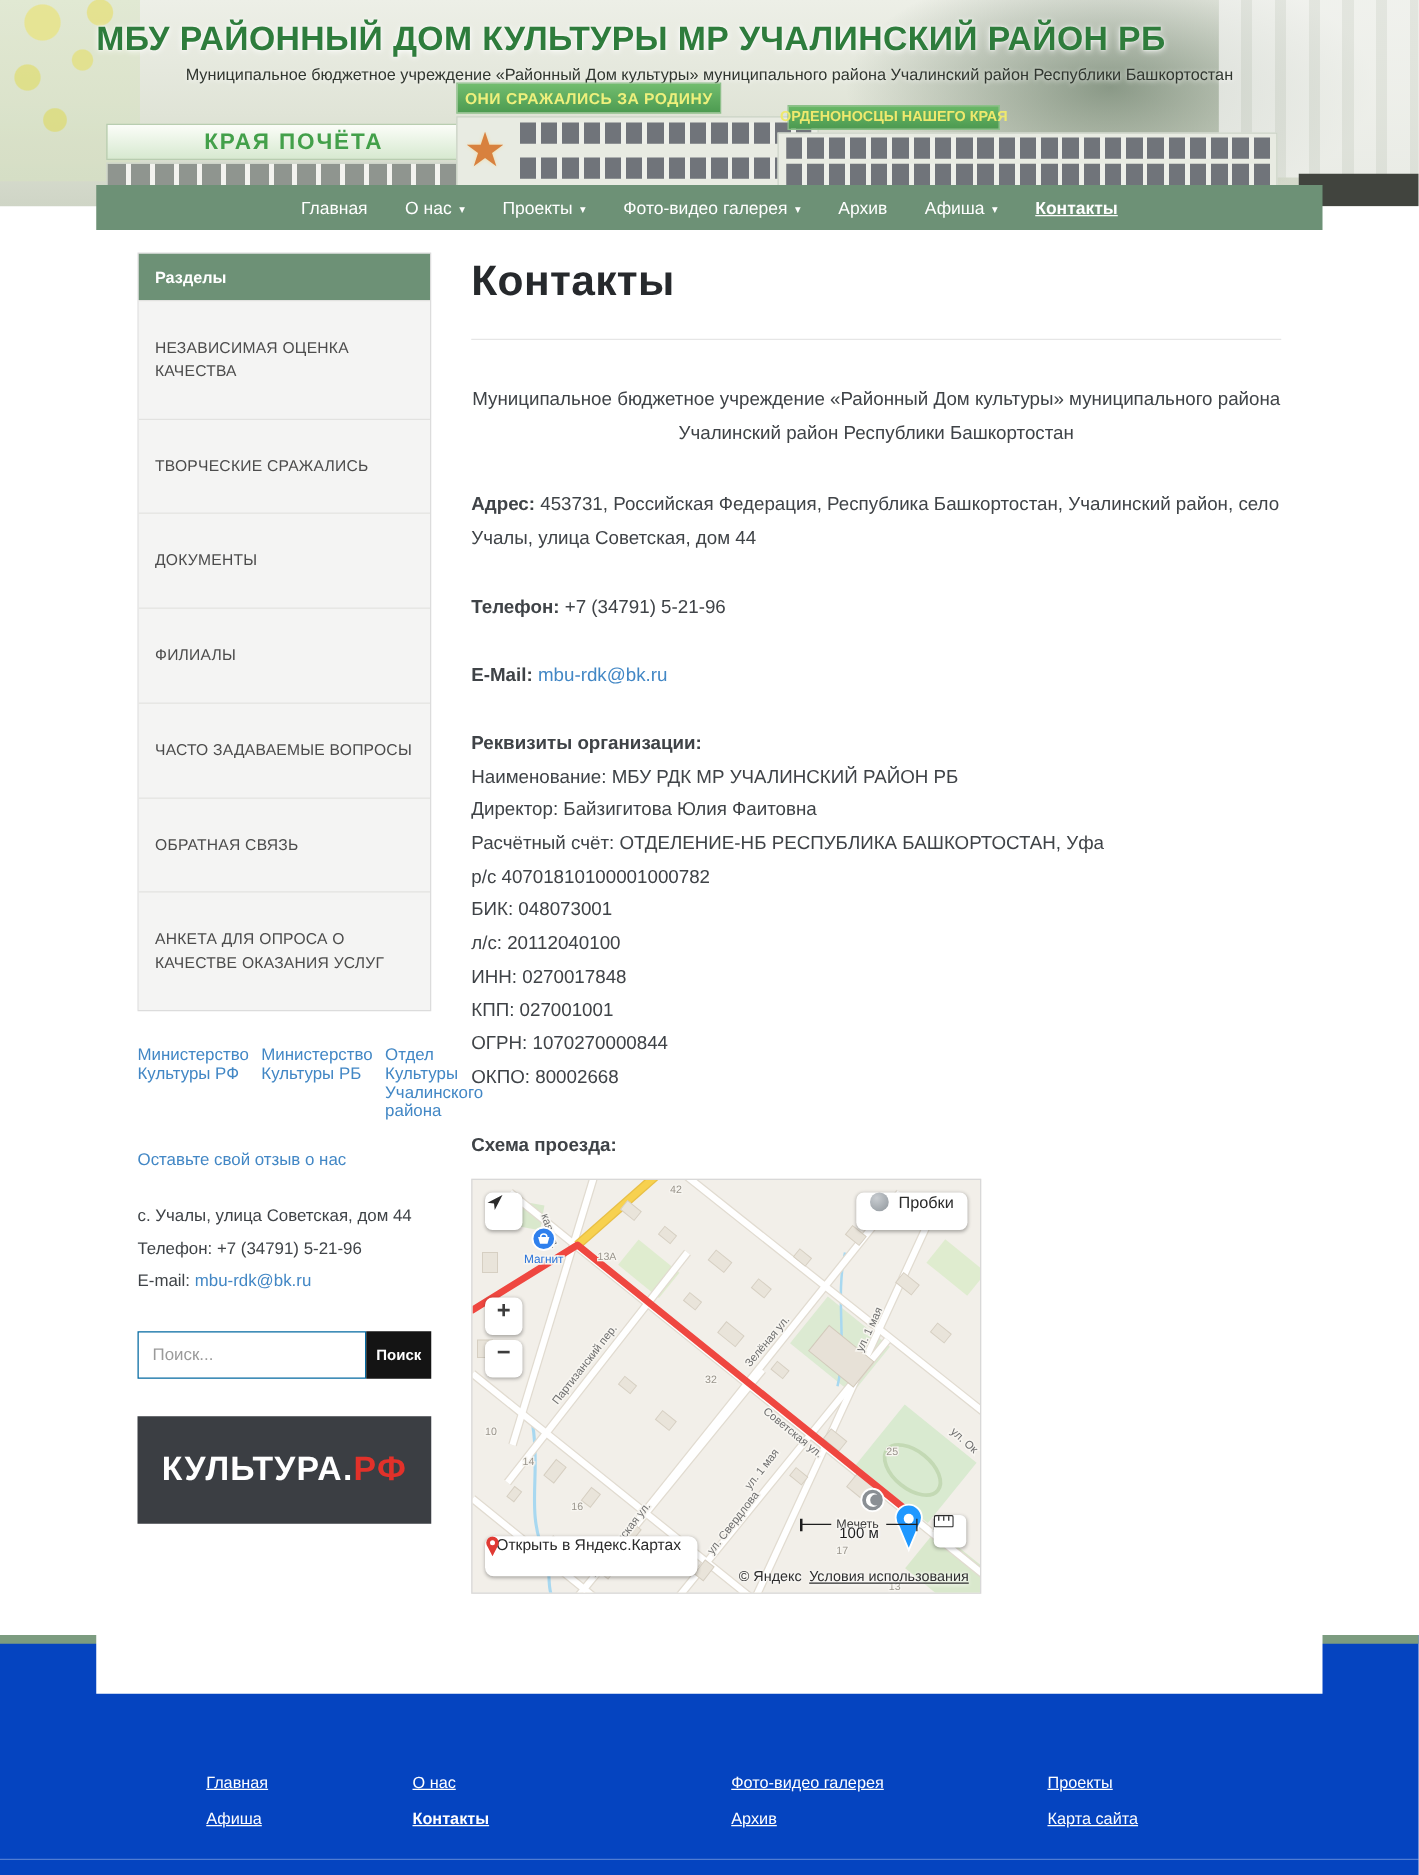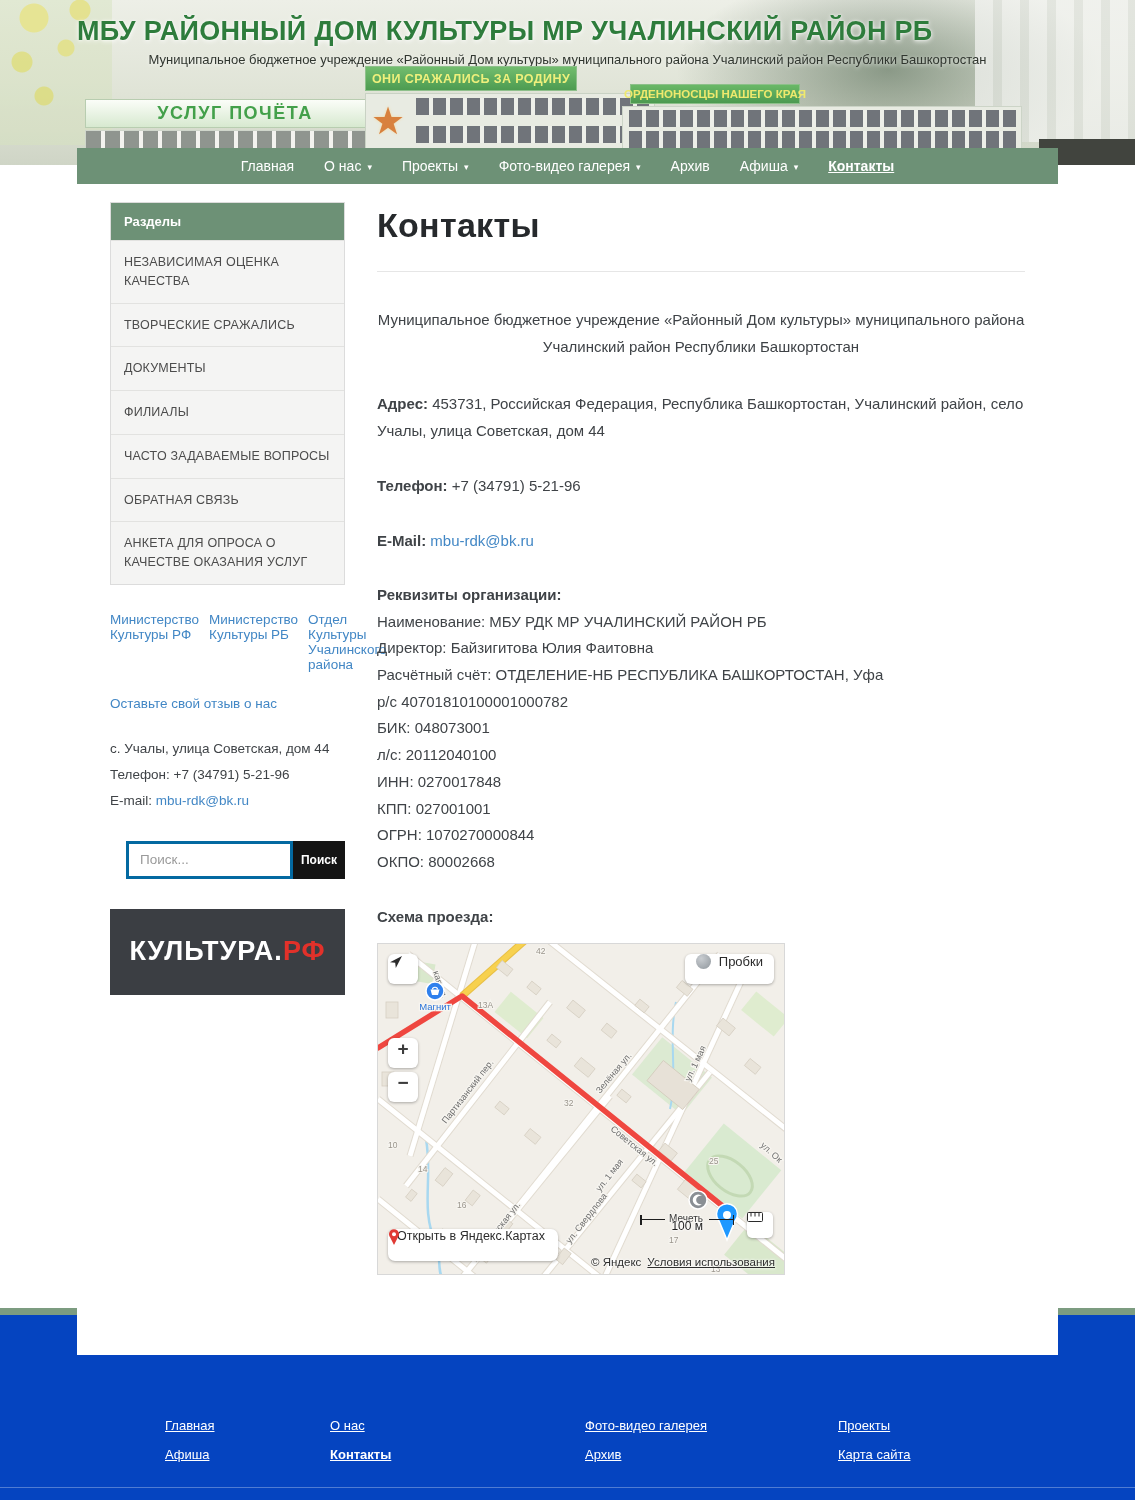--- a/index.html
+++ b/index.html
@@ -103,36 +103,36 @@
     position:relative; z-index:2; background:#fff;
     display:flex; gap:32px; padding:18px 33px 80px;
   }
 
   
   .sidebar { flex:0 0 235px; width:235px; }
   .sections { border:1px solid #dcdcdc; }
   .sections-head { background:#6d9176; color:#fff; font-weight:bold; font-size:13px; padding:11px 13px; }
   .section-item {
     background:#f4f4f3; color:#4c4c4c; font-size:12.5px; line-height:1.5;
-    padding:12px 13px; border-top:1px solid #e2e2e0; letter-spacing:.2px; cursor:pointer;
+    padding:28px 13px; border-top:1px solid #e2e2e0; letter-spacing:.2px; cursor:pointer;
   }
   .vision-btn {
     margin-top:26px; width:100%; background:#e23c3c; border:none; cursor:pointer;
     color:#fff; font-weight:bold; font-size:12.5px; letter-spacing:.3px;
     display:flex; align-items:center; justify-content:center; gap:11px; padding:11px 6px;
     font-family:inherit; border-radius:2px;
   }
   .side-links { margin-top:27px; display:flex; flex-direction:row; gap:10px; font-size:13.5px; }
   a.blue { color:#4287c5; text-decoration:none; }
   .feedback { margin-top:24px; font-size:13.5px; }
   .side-contact { margin-top:25px; font-size:13.5px; line-height:1.95; color:#3f4347; }
   .search-row { margin-top:26px; display:flex; }
   .search-input {
-    flex:1; min-width:0; height:38px; border:3px solid #0369a1; padding:0 11px;
-    font-size:13.5px; color:#333; font-family:inherit;margin-left:16px;
+    flex:1; min-width:0; height:38px; border:1px solid #0369a1; padding:0 11px;
+    font-size:13.5px; color:#333; font-family:inherit;
   }
   .search-input::placeholder { color:#9a9a9a; }
   .search-btn {
     width:52px; height:38px; background:#141414; color:#fff; border:none;
     font-size:12px; font-weight:bold; cursor:pointer; font-family:inherit;
   }
   .kultura {
     margin-top:30px; height:86px; background:#3b3e43; cursor:pointer;
     display:flex; align-items:center; justify-content:center;
     font-size:27px; font-weight:bold; color:#fff; letter-spacing:1px;
@@ -195,21 +195,21 @@
 <body>
 
 <div class="header">
   <div class="header-ornament"></div>
   <div class="header-tree"></div>
   <div class="header-building"></div>
   <div class="header-fence"></div>
   <div class="container header-inner">
     <h1 class="site-title">МБУ РАЙОННЫЙ ДОМ КУЛЬТУРЫ МР УЧАЛИНСКИЙ РАЙОН РБ</h1>
     <div class="site-subtitle">Муниципальное бюджетное учреждение «Районный Дом культуры» муниципального района Учалинский район Республики Башкортостан</div>
-    <div class="banner-doska">УСЛУГ ПОЧЁТА</div>
+    <div class="banner-doska">КРАЯ ПОЧЁТА</div>
     <div class="photos-doska"></div>
     <div class="banner-srazh">ОНИ СРАЖАЛИСЬ ЗА РОДИНУ</div>
     <div class="photos-srazh">
       <div class="prow r1"></div>
       <div class="prow r2"></div>
     </div>
     <div class="banner-orden">ОРДЕНОНОСЦЫ НАШЕГО КРАЯ</div>
     <div class="photos-orden">
       <div class="prow r1"></div>
       <div class="prow r2"></div>

